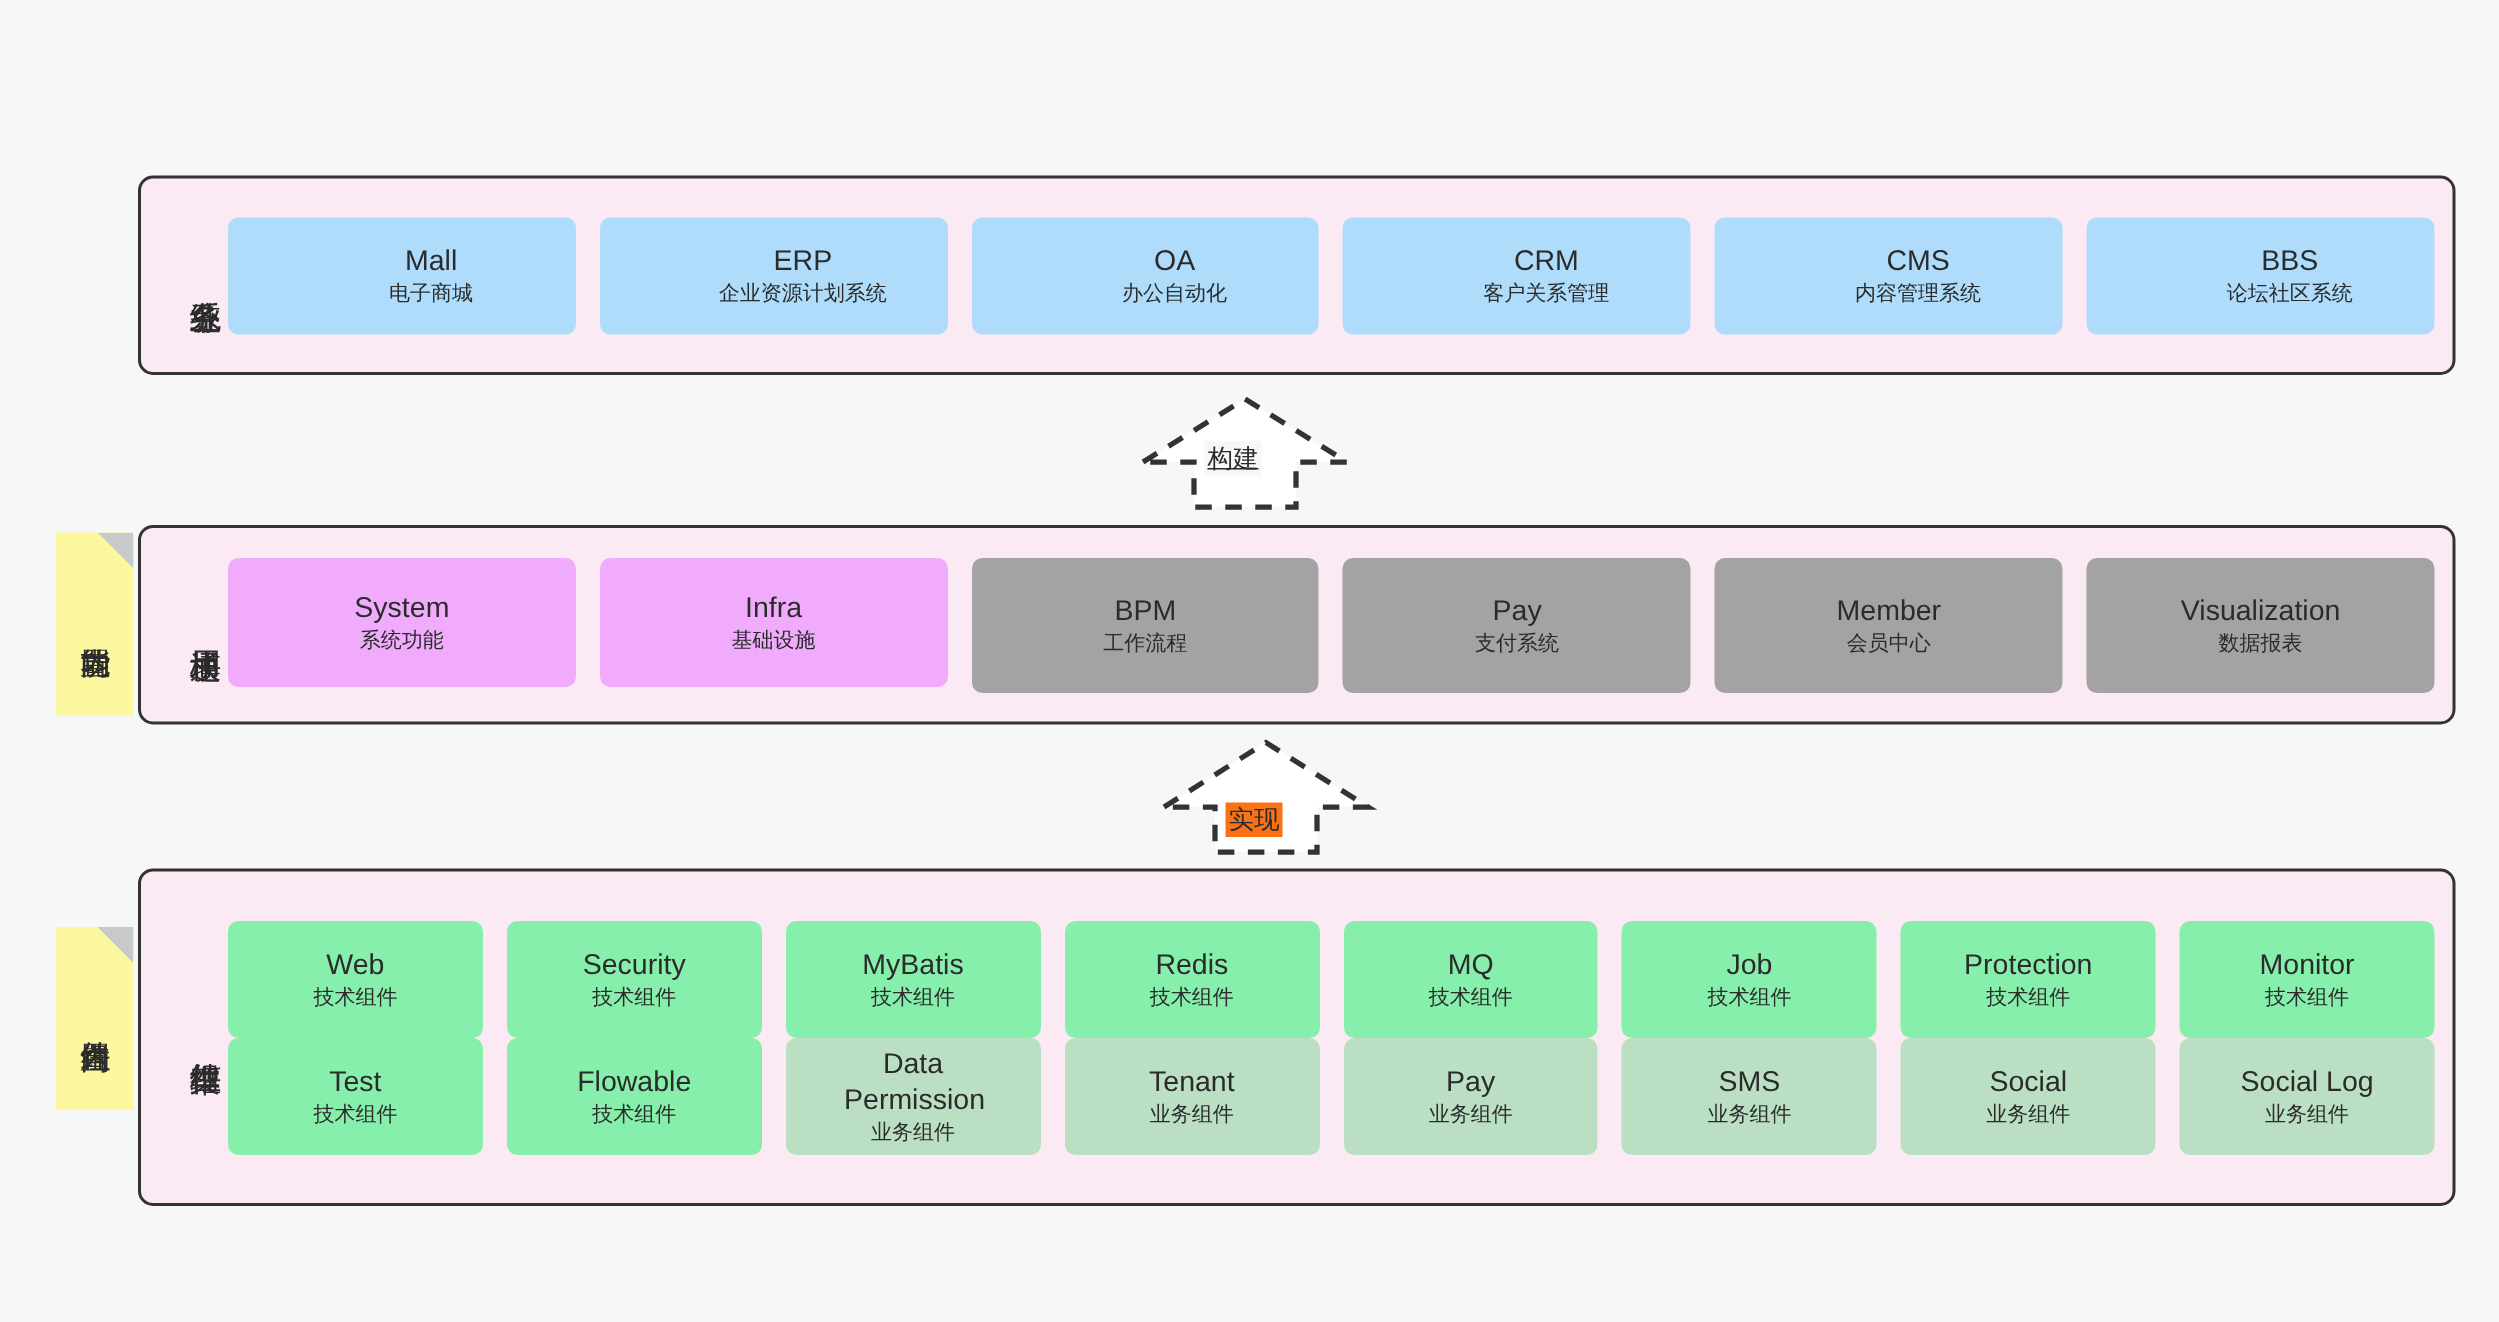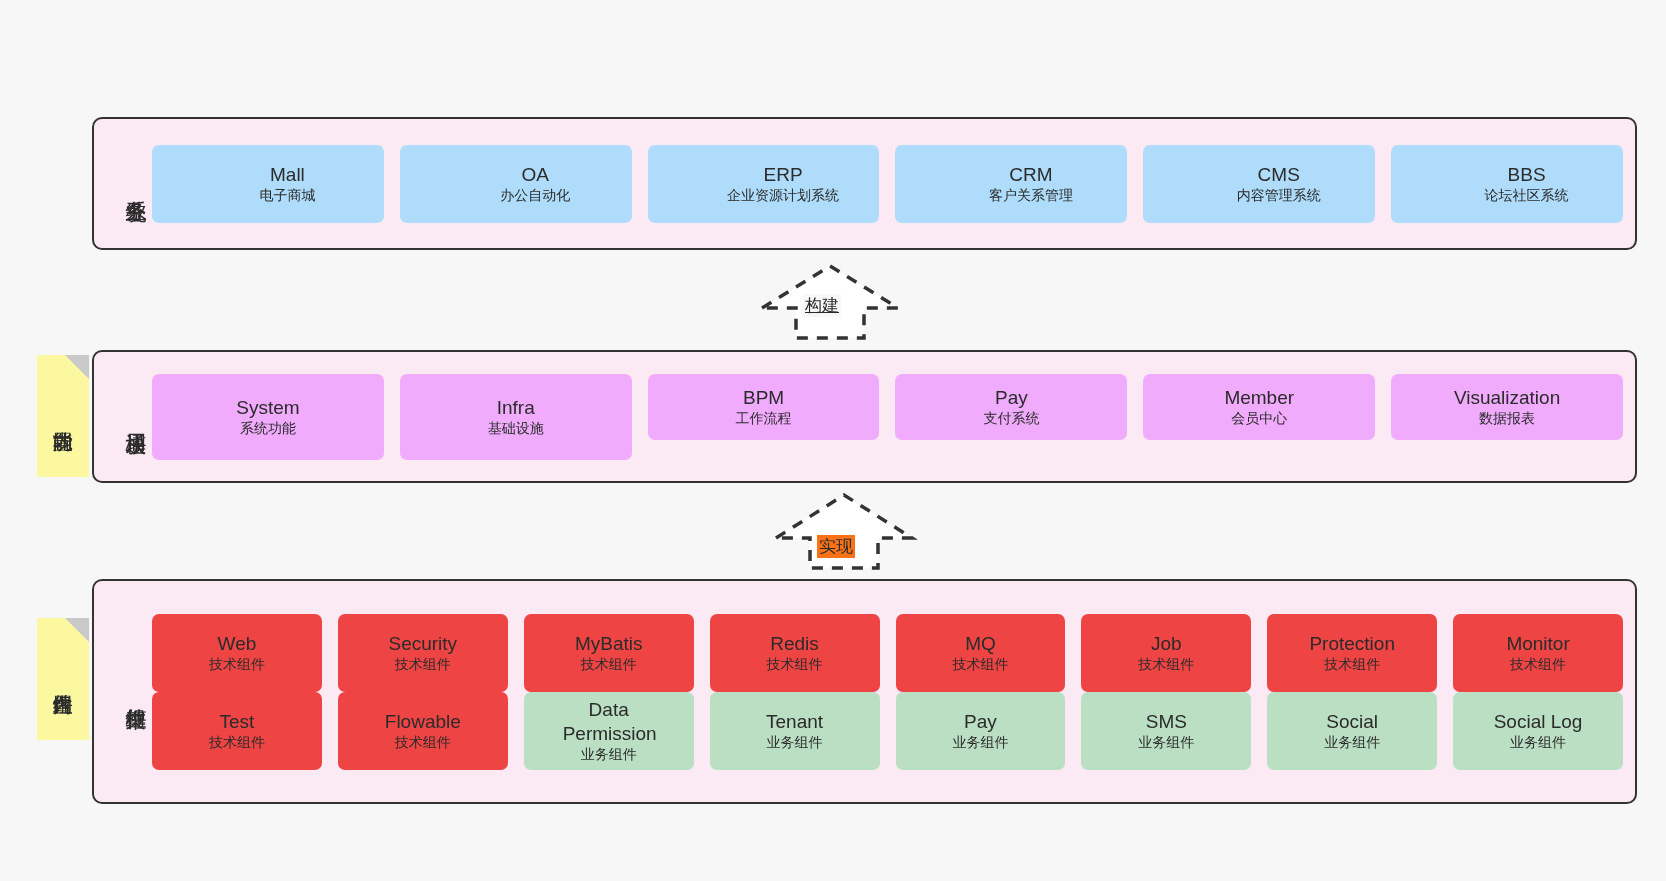--- a/index.html
+++ b/index.html
@@ -81,22 +81,22 @@
     line-height: 1.25;
     color: #2b2b2b;
   }
   .card .t2 {
     font-size: 14px;
     line-height: 1.25;
     color: #2b2b2b;
   }
   .card.blue   { background: #aedcfa; height: 78px; padding-left: 43px; }
   .card.red    { background: #f0abfc; height: 86px; }
-  .card.pink   { background: #f0abfc; height: 66px; align-items: center; }
-  .card.green  { background: #ef4444; height: 78px; }
+  .card.pink   { background: #a3a3a3; height: 90px; align-items: center; }
+  .card.green  { background: #86efac; height: 78px; }
   .card.lgreen { background: #badfc3; height: 78px; }
 
   
   .note {
     position: absolute;
     background: #fbf8a0;
     box-sizing: border-box;
     display: flex;
     align-items: center;
     justify-content: center;
@@ -142,26 +142,26 @@
 
   <div class="layer" style="left:92px; top:117px; width:1545px; height:133px;">
     <div class="layer-title">业务系统</div>
     <div class="layer-body">
       <div class="row">
         <div class="card blue">
           <div class="t1">Mall</div>
           <div class="t2">电子商城</div>
         </div>
         <div class="card blue">
+          <div class="t1">ERP</div>
+          <div class="t2">企业资源计划系统</div>
+        </div>
+        <div class="card blue">
           <div class="t1">OA</div>
           <div class="t2">办公自动化</div>
-        </div>
-        <div class="card blue">
-          <div class="t1">ERP</div>
-          <div class="t2">企业资源计划系统</div>
         </div>
         <div class="card blue">
           <div class="t1">CRM</div>
           <div class="t2">客户关系管理</div>
         </div>
         <div class="card blue">
           <div class="t1">CMS</div>
           <div class="t2">内容管理系统</div>
         </div>
         <div class="card blue">

